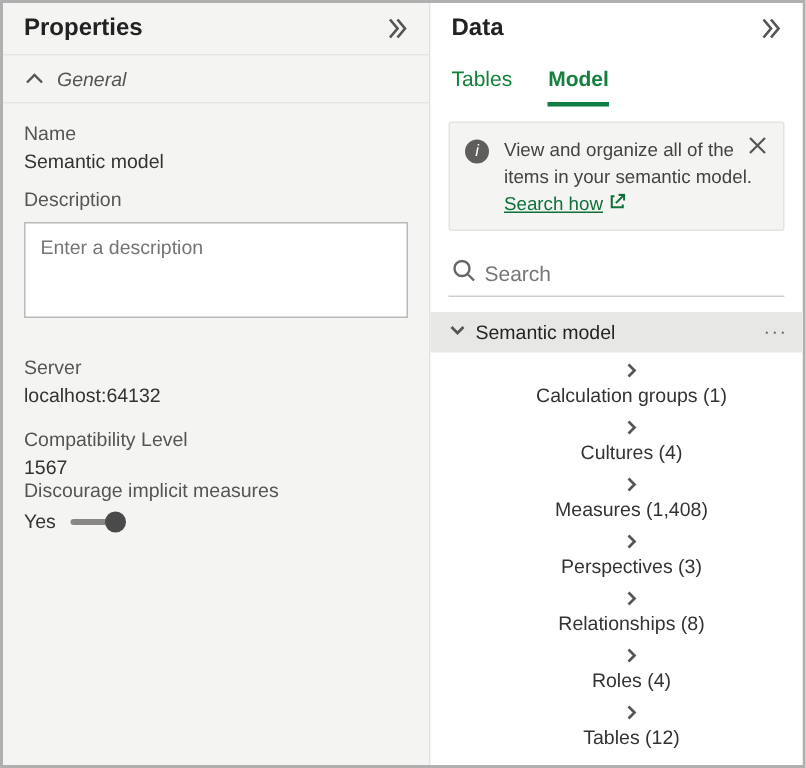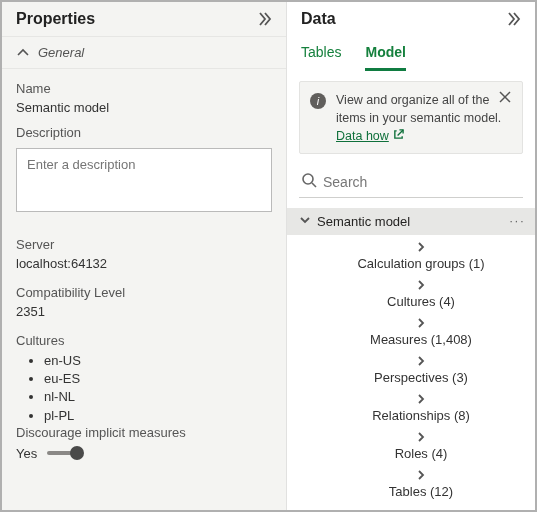--- a/index.html
+++ b/index.html
@@ -247,32 +247,23 @@
         <textarea class="desc-box" placeholder="Enter a description" style=""></textarea>
       </div>
 
       <div class="field" style="margin-top:22px;">
         <div class="field-label">Server</div>
         <div class="field-value">localhost:64132</div>
       </div>
 
       <div class="field" style="margin-top:14px;">
         <div class="field-label">Compatibility Level</div>
-        <div class="field-value">2351</div>
-      </div>
-
-      <div class="field" style="margin-top:14px;">
-        <div class="field-label">Cultures</div>
-        <ul class="cultures-list">
-          <li>en-US</li>
-          <li>eu-ES</li>
-          <li>nl-NL</li>
-          <li>pl-PL</li>
-        </ul>
-      </div>
+        <div class="field-value">1567</div>
+      </div>
+
 
       <div class="field" style="margin-top:0;">
         <div class="field-label">Discourage implicit measures</div>
         <div class="toggle-row">
           <span class="field-value">Yes</span>
           <div class="toggle">
             <div class="toggle-knob"></div>
           </div>
         </div>
       </div>
@@ -293,21 +284,21 @@
     <div class="tabs">
       <div class="tab">Tables</div>
       <div class="tab active">Model</div>
     </div>
 
     <div class="infobox">
       <div class="info-icon">i</div>
       <div>
         <div class="info-text">View and organize all of the items in your semantic model.</div>
         <a class="info-link">
-          <span>Data how</span>
+          <span>Search how</span>
           <span class="ext-icon">
             <svg viewBox="0 0 12 12">
                 <path d="M4 2H2v8h8V8"></path>
                 <path d="M7 1h4v4"></path>
                 <path d="M11 1L5 7"></path>
               </svg>
           </span>
         </a>
       </div>
       <div class="info-close">

